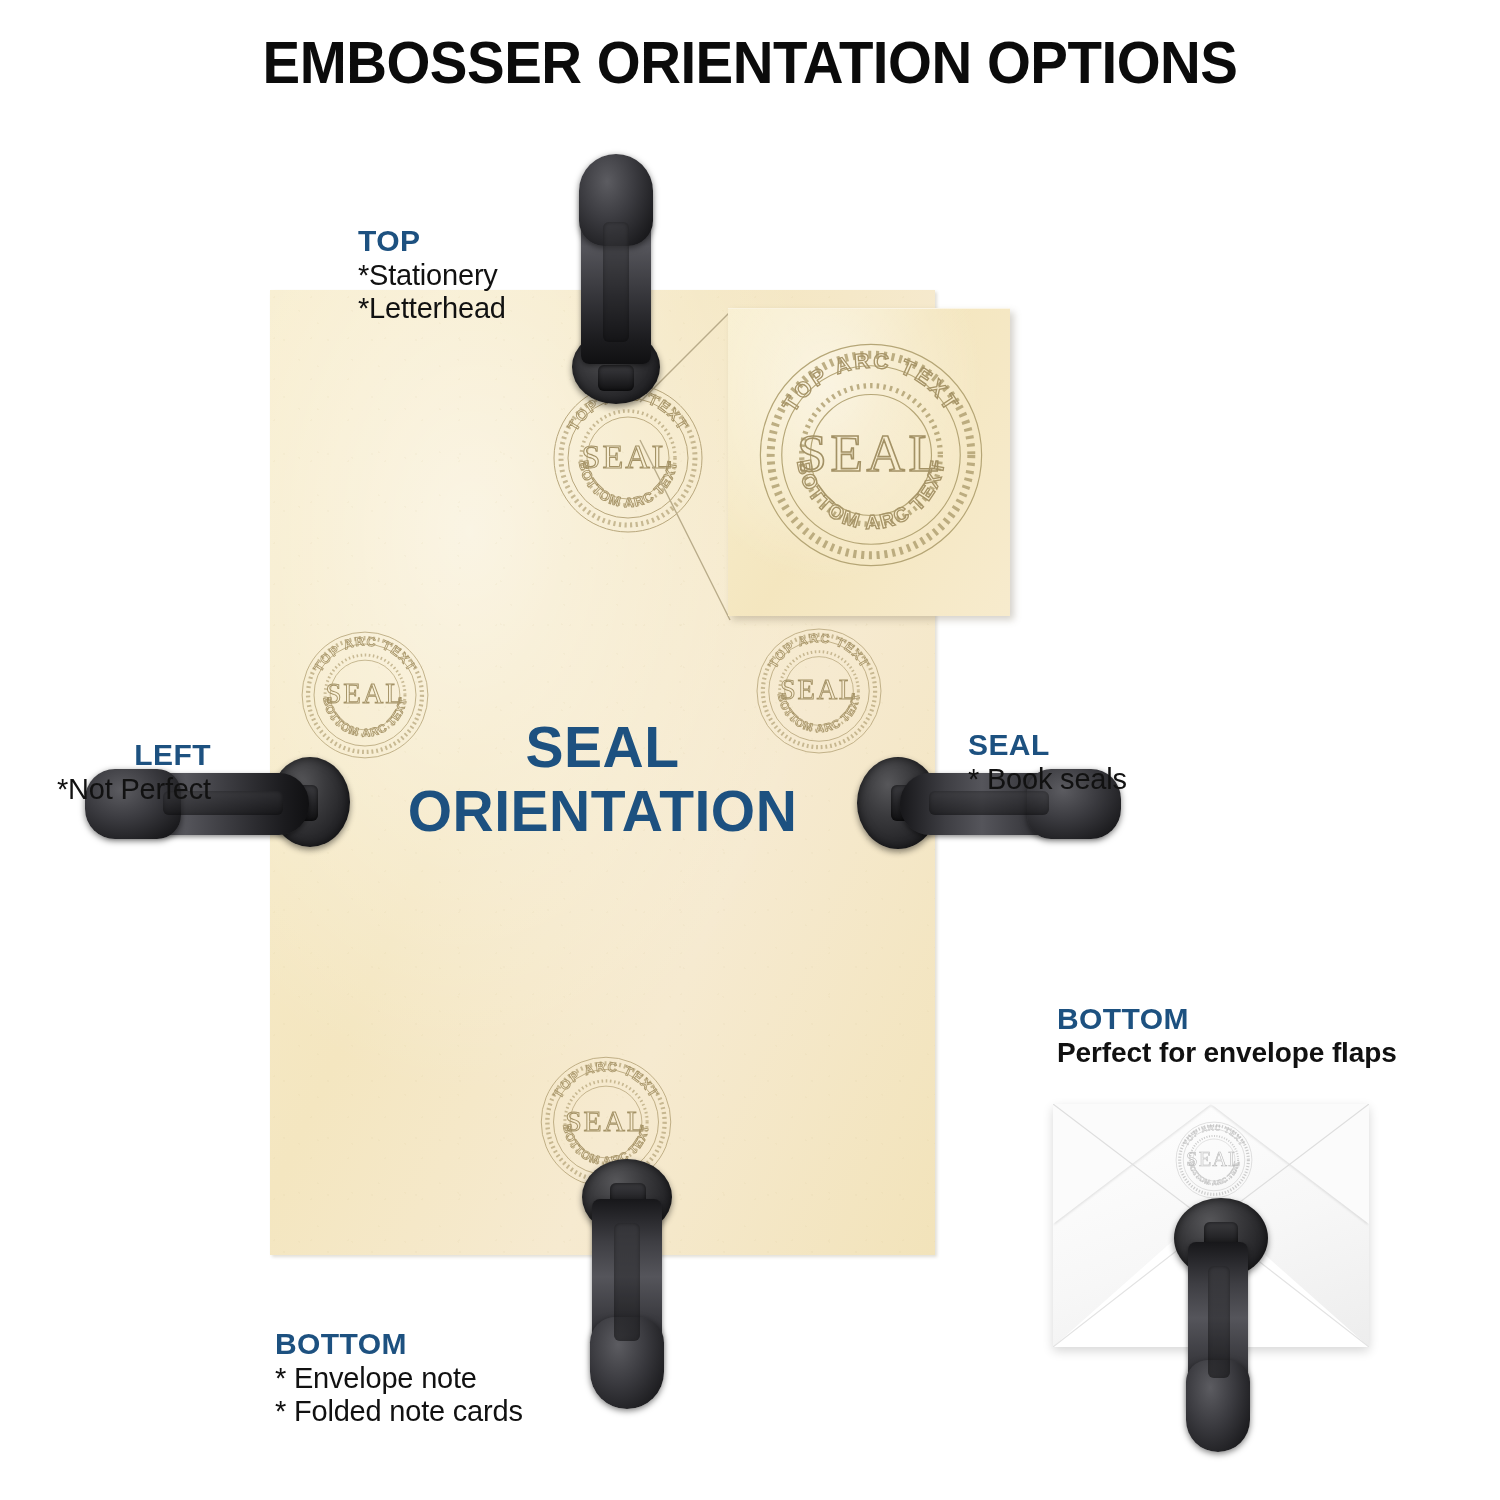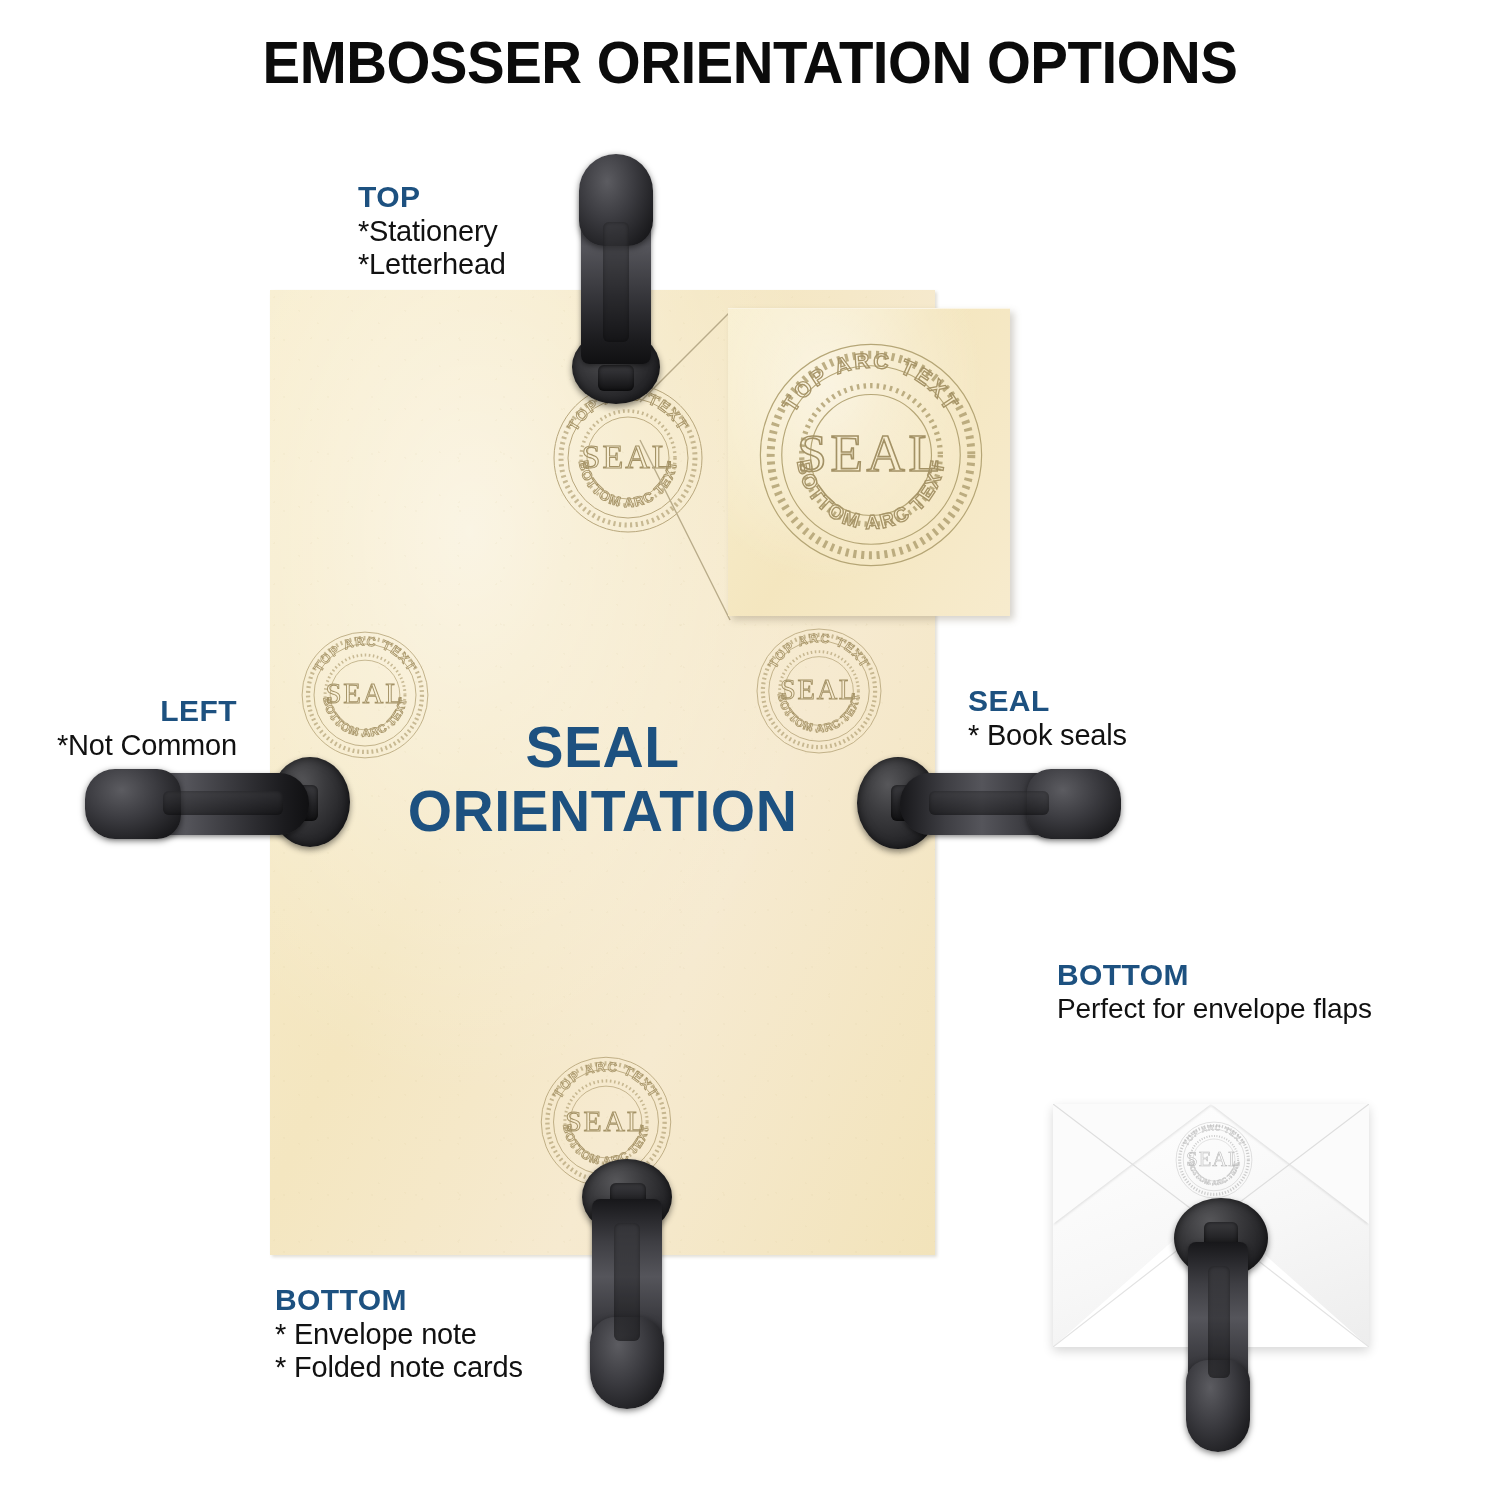--- a/index.html
+++ b/index.html
@@ -18,29 +18,29 @@
     text-align:center;
     font-size:60px;
     font-weight:bold;
     letter-spacing:-0.5px;
     color:#0b0b0b;
     font-family:"Liberation Sans Narrow","Liberation Sans",sans-serif;
     transform:scaleX(0.94);
   }
 
   
-  .label-block{position:absolute;line-height:1.16;}
+  .label-block{position:absolute;line-height:1.16;margin-top:44px;}
   .lbl-head{
     font-size:30px;font-weight:bold;color:#1d5180;letter-spacing:0.4px;
   }
   .lbl-line{
     font-size:29px;font-weight:normal;color:#111111;letter-spacing:-0.2px;
   }
   .lbl-sub{
-    font-size:28px;font-weight:normal;color:#111111;letter-spacing:-0.1px;
+    font-size:28px;font-weight:bold;color:#111111;letter-spacing:-0.1px;
   }
 
   #label-top{left:358px;top:180px;}
   #label-left{left:57px;top:694px;text-align:right;}
   #label-right{left:968px;top:684px;}
   #label-bottom-left{left:275px;top:1283px;}
   #label-bottom-right{left:1057px;top:958px;}
 
   
   #paper{
@@ -357,21 +357,21 @@
   </div>
 
   <div class="label-block" id="label-top">
     <div class="lbl-head">TOP</div>
     <div class="lbl-line">*Stationery</div>
     <div class="lbl-line">*Letterhead</div>
   </div>
 
   <div class="label-block" id="label-left">
     <div class="lbl-head">LEFT</div>
-    <div class="lbl-line">*Not Common</div>
+    <div class="lbl-line">*Not Perfect</div>
   </div>
 
   <div class="label-block" id="label-right">
     <div class="lbl-head">SEAL</div>
     <div class="lbl-line">* Book seals</div>
   </div>
 
   <div class="label-block" id="label-bottom-left">
     <div class="lbl-head">BOTTOM</div>
     <div class="lbl-line">* Envelope note</div>

